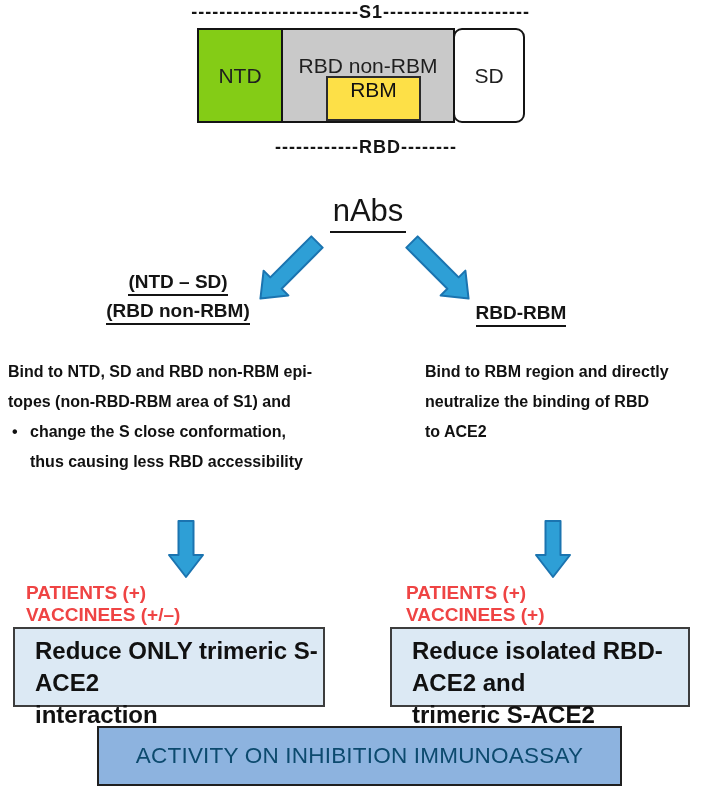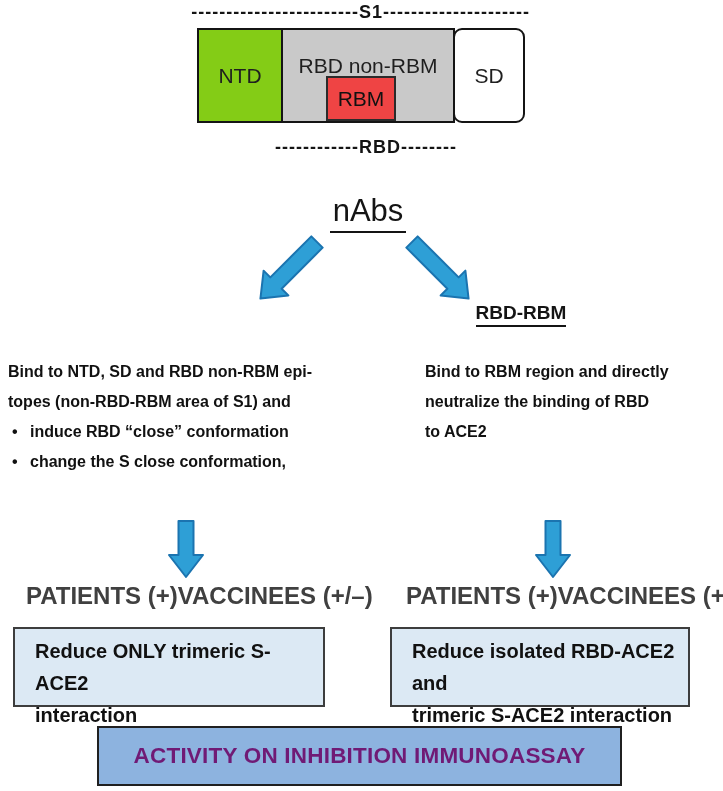--- a/index.html
+++ b/index.html
@@ -14,23 +14,23 @@
   #rbdbar { left:250px; top:137px; width:232px; }
 
   
   .dbox { position:absolute; top:28px; height:95px; box-sizing:border-box;
           border:2px solid #141414; display:flex; align-items:center;
           justify-content:center; font-size:21px; color:#1f1f1f; }
   #ntd     { left:197px; width:86px;  background:#84cc16; }
   #grayseg { left:281px; width:174px; background:#C9C9C9; display:block; }
   #sd      { left:453px; width:72px;  background:#ffffff;border-radius:9px; }
   .gray-label { width:100%; text-align:center; padding-top:24px; font-size:21px; }
-  #rbm { position:absolute; left:43px; top:46px; width:70px; height:45px;
-         box-sizing:border-box; background:#ef4444; border:2px solid #2b2b2b;
-         display:flex; align-items:center; justify-content:center;
+  #rbm { position:absolute; left:43px; top:46px; width:95px; height:45px;
+         box-sizing:border-box; background:#fde047; border:2px solid #2b2b2b;
+         display:flex; justify-content:center;
          font-size:21px; color:#111; }
 
   
   #nabs { position:absolute; left:308px; top:193px; width:120px; text-align:center;
           font-size:31px; }
   .u-big { display:inline-block; border-bottom:2px solid #141414; padding:0 3px 2px 3px; }
 
   
   .blabel { position:absolute; font-weight:bold; font-size:19px; text-align:center; }
   #leftlabels  { left:80px;  top:271px; width:196px; }
@@ -45,36 +45,36 @@
   
   .para { position:absolute; font-weight:bold; font-size:16px; line-height:30px; color:#111; }
   #leftpara  { left:8px;   top:357px; width:372px; }
   #rightpara { left:425px; top:357px; width:300px; }
   .bl { padding-left:22px; position:relative; }
   .bl::before { content:"\2022"; position:absolute; left:4px; }
   .cont { padding-left:22px; }
 
   
   .redrow { position:absolute; display:flex; justify-content:space-between;
-            font-weight:bold; font-size:24px; color:#404040; white-space:nowrap; }
+            font-weight:bold; font-size:19px; color:#ef4444; white-space:nowrap;flex-direction:column; }
   #redleft  { left:26px;  top:582px; width:308px; }
   #redright { left:406px; top:582px; width:287px; }
 
   
   .obox { position:absolute; top:627px; height:80px; box-sizing:border-box;
           background:#DCE9F4; border:2px solid #3d3d3d; font-weight:bold;
-          font-size:20px; line-height:32px; padding:6px 0 0 20px; color:#111; }
+          font-size:24px; line-height:32px; padding:6px 0 0 20px; color:#111; }
   #oboxleft  { left:13px;  width:312px; }
   #oboxright { left:390px; width:300px; }
 
   
   #footer { position:absolute; left:97px; top:726px; width:525px; height:60px;
             box-sizing:border-box; background:#8DB3DF; border:2px solid #202020;
             display:flex; align-items:center; justify-content:center;
-            font-weight:bold; font-size:22.5px; color:#701a75; letter-spacing:0.2px; }
+            font-weight:normal; font-size:22.5px; color:#0c4a6e; letter-spacing:0.2px; }
 </style>
 </head>
 <body>
 
 <div class="canvas">
 
   <div class="dash-bar" id="s1bar"><span>------------------------</span><span>S1</span><span>---------------------</span></div>
 
   <div class="dbox" id="ntd">
     <span>NTD</span>
@@ -99,29 +99,33 @@
     <g transform="translate(77,10) rotate(45)">
       <path class="arrow-shape" d="M -8 0 L 8 0 L 8 58 L 17.5 58 L 0 80 L -17.5 58 L -8 58 Z"></path>
     </g>
   </svg>
   <svg class="arrow-svg" style="left:385px; top:232px;" width="110" height="80">
     <g transform="translate(27,10) rotate(-45)">
       <path class="arrow-shape" d="M -8 0 L 8 0 L 8 58 L 17.5 58 L 0 80 L -17.5 58 L -8 58 Z"></path>
     </g>
   </svg>
 
+  <div class="blabel" id="leftlabels">
+    <div><span class="u">(NTD – SD)</span></div>
+    <div><span class="u">(RBD non-RBM)</span></div>
+  </div>
   <div class="blabel" id="rightlabel">
     <span class="u">RBD-RBM</span>
   </div>
 
   <div class="para" id="leftpara">
     <div>Bind to NTD, SD and RBD non-RBM epi-</div>
     <div>topes (non-RBD-RBM area of S1) and</div>
-    <div class="bl">induce RBD “close” conformation</div>
     <div class="bl">change the S close conformation,</div>
+    <div class="cont">thus causing less RBD accessibility</div>
   </div>
 
   <div class="para" id="rightpara">
     <div>Bind to RBM region and directly</div>
     <div>neutralize the binding of RBD</div>
     <div>to ACE2</div>
   </div>
 
   <svg class="arrow-svg" style="left:164px; top:520px;" width="44" height="60">
     <g transform="translate(22,1)">

